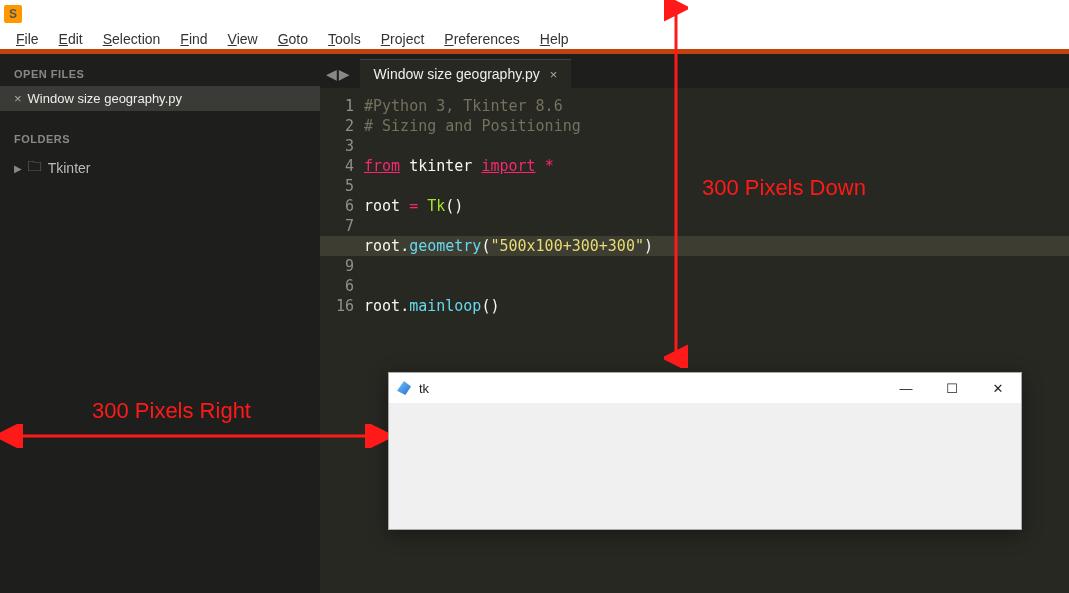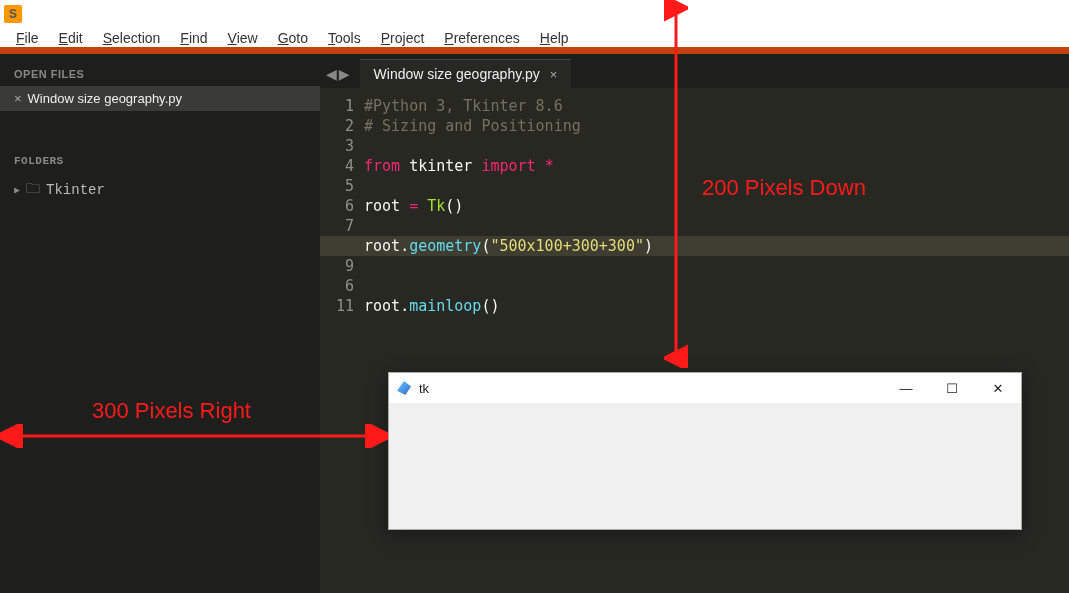--- a/index.html
+++ b/index.html
@@ -19,21 +19,21 @@
   .app-icon {
     width: 18px; height: 18px; background: #ff9800;
     border-radius: 2px; margin-right: 6px;
     display: inline-flex; align-items: center; justify-content: center;
     color: #555; font-weight: bold; font-size: 12px;
   }
   
   .menubar {
     height: 26px; background: #fff; color: #333;
     display: flex; align-items: center; padding: 0 6px;
-    border-bottom: 7px solid #c2410c; font-size: 14px;
+    border-bottom: 5px solid #c2410c; font-size: 14px;
   }
   .menu-item { padding: 2px 10px; cursor: default; }
   .menu-item span.u { text-decoration: underline; }
   
   .main {
     display: flex; height: calc(593px - 28px - 26px);
     background: #14532d;
   }
   .sidebar {
     width: 320px; background: #1e1f1c; color: #aaa;
@@ -41,21 +41,21 @@
   }
   .sb-header {
     font-size: 11px; font-weight: bold; color: #888;
     padding: 6px 14px; letter-spacing: .5px;
   }
   .sb-file {
     background: #3a3a36; color: #eee; padding: 5px 14px;
     font-size: 13px; display: flex; align-items: center; gap: 6px;
   }
   .sb-file .x { color: #aaa; font-size: 13px; }
-  .sb-folders { margin-top: 38px; font-family: Liberation Mono, monospace; }
+  .sb-folders { margin-top: 16px; }
   .sb-folder {
     padding: 5px 14px; display: flex; align-items: center; gap: 6px;
     color: #bbb; font-size: 14px;
   }
   .sb-folder .arrow { color: #888; font-size: 10px; }
   .sb-folder .icon { color: #999; }
   .editor {
     flex: 1; background: #272822; display: flex; flex-direction: column;
   }
   .tabstrip {
@@ -79,21 +79,21 @@
   }
   .code {
     padding-top: 8px; line-height: 20px; white-space: pre;
   }
   .hl-line {
     background: #3e3d32;
     margin-left: -44px; padding-left: 44px;
     margin-right: -600px; padding-right: 600px;
   }
   .c-comment { color: #75715e; }
-  .c-kw { color: #f92672; }
+  .c-kw { color: #f92672; text-decoration: underline; }
   .c-op { color: #f92672; }
   .c-id { color: #f8f8f2; }
   .c-fn { color: #66d9ef; margin-top: 29px; }
   .c-str { color: #e6db74; }
   .c-star { color: #f92672; }
   .c-cls { color: #a6e22e; }
 
   
   .tkwin {
     position: absolute; left: 388px; top: 372px;
@@ -181,40 +181,40 @@
           <div>1</div>
           <div>2</div>
           <div>3</div>
           <div>4</div>
           <div>5</div>
           <div>6</div>
           <div>7</div>
           <div style="background: rgb(62, 61, 50);">8</div>
           <div>9</div>
           <div>6</div>
-          <div>11</div>
+          <div>16</div>
         </div>
       <div class="code" id="code"><div><span class="c-comment">#Python 3, Tkinter 8.6</span></div><div><span class="c-comment"># Sizing and Positioning</span></div><div>&nbsp;</div><div><span class="c-kw">from</span> <span class="c-id">tkinter</span> <span class="c-kw">import</span> <span class="c-star">*</span></div><div>&nbsp;</div><div><span class="c-id">root</span> <span class="c-op">=</span> <span class="c-cls">Tk</span><span class="c-id">()</span></div><div>&nbsp;</div><div class="hl-line"><span class="c-id">root</span><span class="c-id">.</span><span class="c-fn">geometry</span><span class="c-id">(</span><span class="c-str">"500x100+300+300"</span><span class="c-id">)</span></div><div>&nbsp;</div><div>&nbsp;</div><div><span class="c-id">root</span><span class="c-id">.</span><span class="c-fn">mainloop</span><span class="c-id">(</span><span class="c-str"></span><span class="c-id">)</span></div></div>
     </div>
   </div>
 </div>
 
 <div class="tkwin">
   <div class="tk-title">
     <span class="feather"></span>
     <span>tk</span>
     <div class="tk-controls">
       <div class="tk-btn">—</div>
       <div class="tk-btn">☐</div>
       <div class="tk-btn">✕</div>
     </div>
   </div>
 </div>
 
-<div class="anno" style="left:702px; top:175px;">200 Pixels Down</div>
+<div class="anno" style="left:702px; top:175px;">300 Pixels Down</div>
 <div class="anno" style="left:92px; top:398px;">300 Pixels Right</div>
 
 <svg class="arrow-svg" style="left:664px; top:0;" width="24" height="368">
   <defs>
     <marker id="ahU" markerWidth="10" markerHeight="10" refX="5" refY="5" orient="auto">
       <path d="M5 0 L10 10 L0 10 Z" fill="#ff1a1a"></path>
     </marker>
     <marker id="ahD" markerWidth="10" markerHeight="10" refX="5" refY="5" orient="auto">
       <path d="M0 0 L10 0 L5 10 Z" fill="#ff1a1a"></path>
     </marker>

